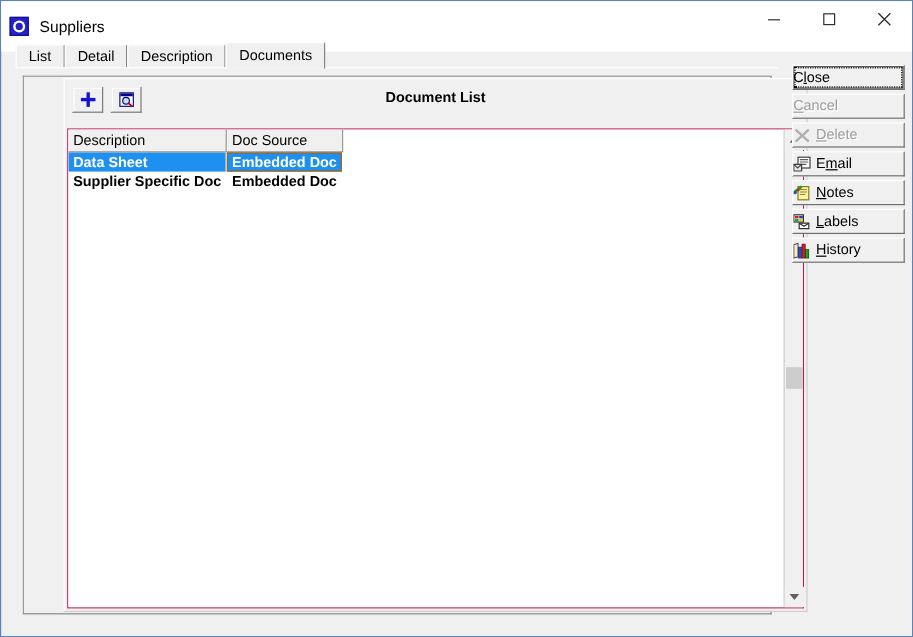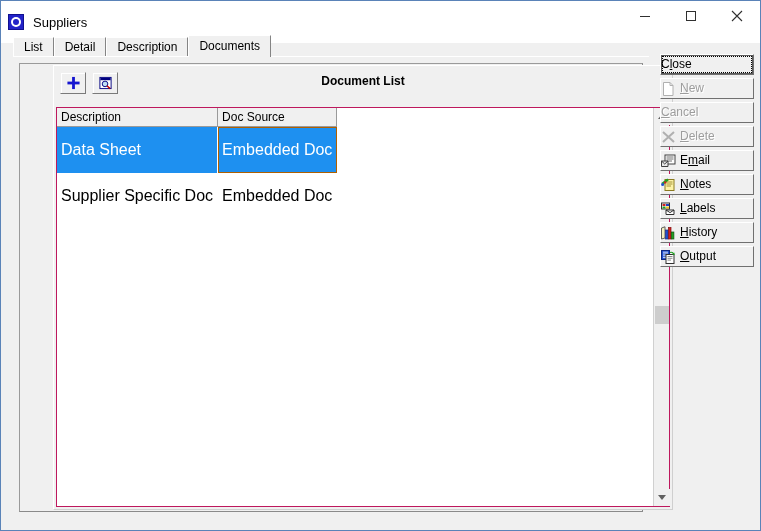--- a/index.html
+++ b/index.html
@@ -220,27 +220,28 @@
     font-weight: normal;
     text-align: left;
     padding: 2px 4px;
     height: 16px;
     box-sizing: border-box;
     font-size: 12px;
     color: #000000;
   }
   table.grid th:first-child { border-left: none; }
   table.grid td {
-    padding: 14px 4px;
+    padding: 1px 4px;
     height: 16px;
     box-sizing: border-box;
-    font-size: 16px;
+    font-size: 12px;
     color: #000000;
     white-space: nowrap;
     border-right: 1px solid #ffffff;
+    font-weight: bold;
   }
   tr.row-selected td {
     background: #1e90f0;
     color: #ffffff;
   }
   tr.row-selected td.cell-focus {
     outline: 1px solid #b06000;
     outline-offset: -1px;
   }
   .col-desc { width: 128px; }
@@ -434,29 +435,20 @@
   </div>
 
   <div id="sidebar">
 
     <button class="side-btn first focus">
       <span class="btn-face">
         <span class="lbl">C<u>l</u>ose</span>
       </span>
     </button>
 
-    <button class="side-btn disabled">
-      <span class="btn-face">
-        <svg class="ic" viewBox="0 0 15 14">
-          <path d="M2.5 0.5 H9 L12 3.5 V13.5 H2.5 Z" fill="#ffffff" stroke="#b0b0b0" stroke-width="1"></path>
-          <path d="M9 0.5 V3.5 H12" fill="none" stroke="#b0b0b0" stroke-width="1"></path>
-        </svg>
-        <span class="lbl"><u>N</u>ew</span>
-      </span>
-    </button>
 
     <button class="side-btn disabled">
       <span class="btn-face">
         <span class="lbl"><u>C</u>ancel</span>
       </span>
     </button>
 
     <button class="side-btn disabled">
       <span class="btn-face">
         <svg class="ic" viewBox="0 0 15 14">
@@ -511,30 +503,17 @@
         <svg class="ic" viewBox="0 0 15 14">
           <path d="M0.5 2 L4 0.8 L4 12 L0.5 13 Z" fill="#f6f0c0" stroke="#505050" stroke-width="0.9"></path>
           <rect x="4.5" y="4" width="2.6" height="9" fill="#2050d0" stroke="#203080" stroke-width="0.7"></rect>
           <rect x="7.4" y="1.5" width="2.6" height="11.5" fill="#d02020" stroke="#801010" stroke-width="0.7"></rect>
           <rect x="10.3" y="6" width="2.6" height="7" fill="#20a020" stroke="#105010" stroke-width="0.7"></rect>
         </svg>
         <span class="lbl"><u>H</u>istory</span>
       </span>
     </button>
 
-    <button class="side-btn">
-      <span class="btn-face">
-        <svg class="ic" viewBox="0 0 15 14">
-          <rect x="0.5" y="0.5" width="8" height="9" fill="#2050d0" stroke="#102880" stroke-width="1"></rect>
-          <path d="M2 2.2 H7 M2 4 H7 M2 5.8 H7 M2 7.6 H5.5" stroke="#ffffff" stroke-width="0.8"></path>
-          <rect x="5" y="4.5" width="8" height="9" fill="#ffffff" stroke="#303030" stroke-width="1"></rect>
-          <path d="M6.5 6.5 H11.5 M6.5 8.3 H11.5 M6.5 10.1 H10" stroke="#707070" stroke-width="0.8"></path>
-          <path d="M9 2.5 A3 3 0 0 1 12.8 4.2" fill="none" stroke="#20a020" stroke-width="1.1"></path>
-          <path d="M13.4 2.4 L13.6 5 L11.2 4.3 Z" fill="#20a020"></path>
-        </svg>
-        <span class="lbl"><u>O</u>utput</span>
-      </span>
-    </button>
 
 
   </div>
 
 </div>
 
 </body></html>

